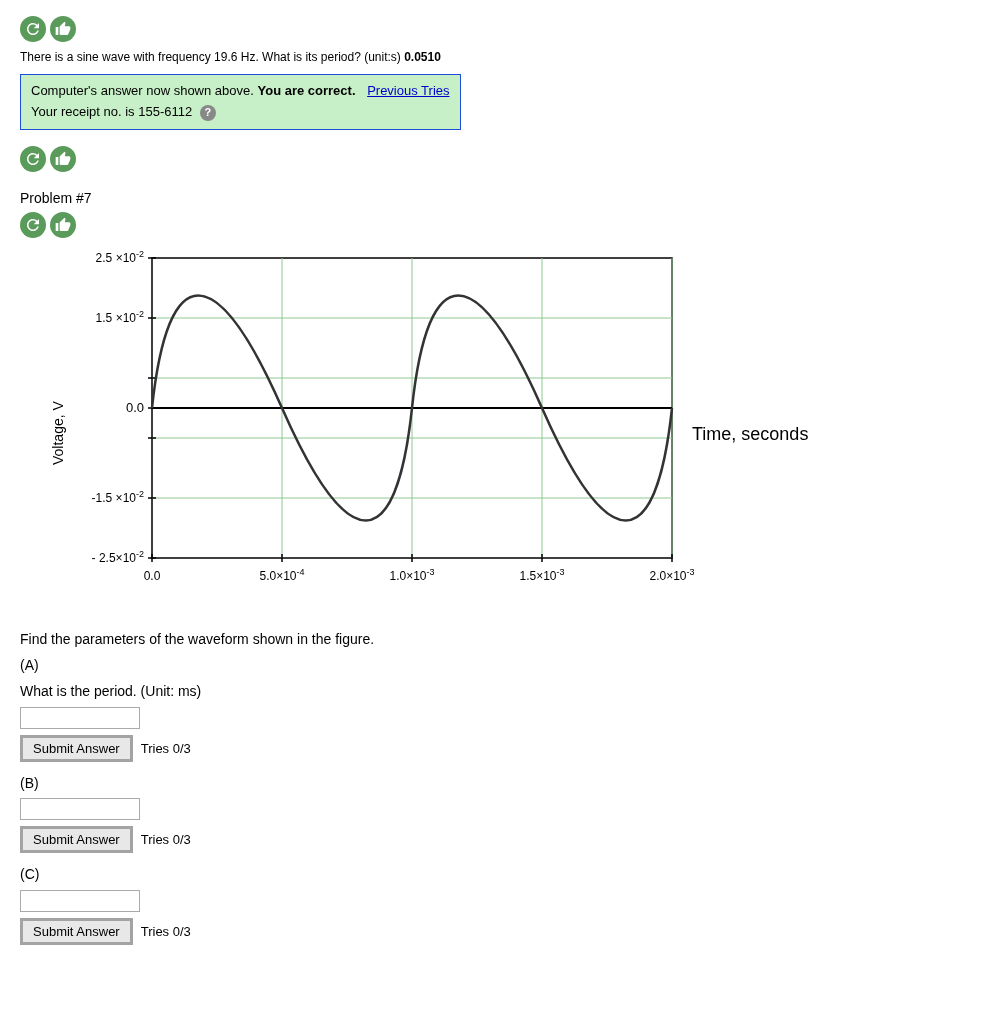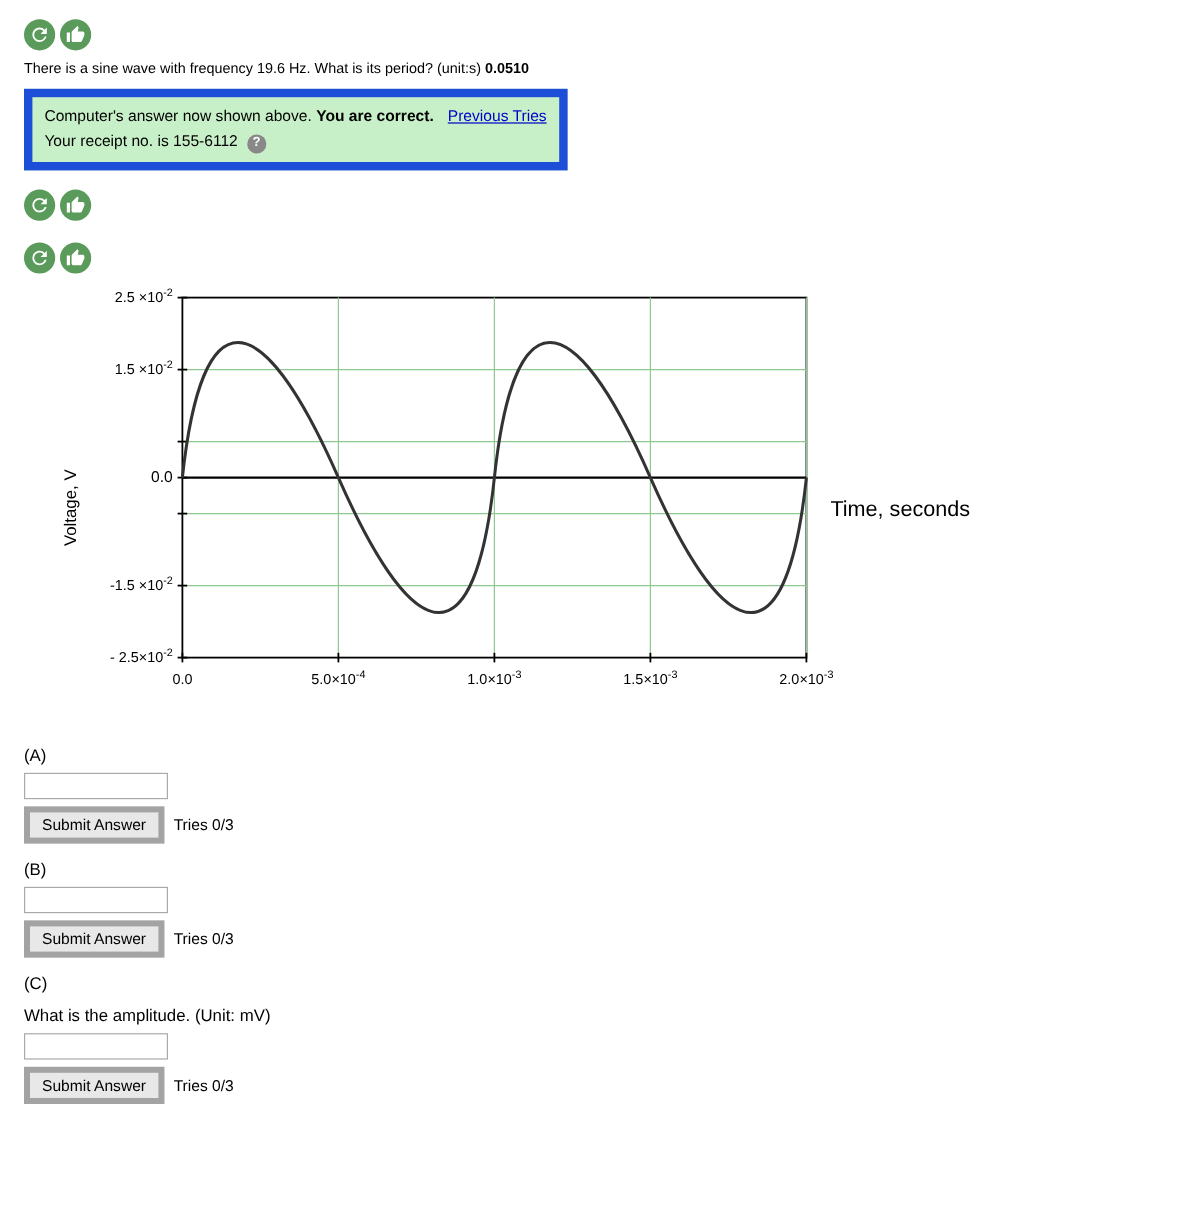--- a/index.html
+++ b/index.html
@@ -44,21 +44,21 @@
     }
 
     .problem-text {
       font-size: 12px;
       margin-bottom: 8px;
       line-height: 1.5;
     }
 
     .correct-banner {
       background-color: #c8f0c8;
-      border: 7px solid #1d4ed8;
+      border: 1px solid #1d4ed8;
       padding: 6px 10px;
       font-size: 13px;
       display: inline-block;
       margin-bottom: 8px;
       line-height: 1.6;
     }
 
     .correct-banner a {
       color: #0000cc;
       text-decoration: underline;
@@ -139,21 +139,21 @@
     .submit-row {
       display: flex;
       align-items: center;
       gap: 8px;
       margin-bottom: 10px;
     }
 
     .submit-btn {
       padding: 3px 10px;
       font-size: 13px;
-      border: 5px solid #a3a3a3;
+      border: 3px solid #a3a3a3;
       background: #e8e8e8;
       cursor: pointer;
     }
 
     .tries-text {
       font-size: 13px;
     }
   </style>
 </head>
 <body>
@@ -196,20 +196,21 @@
       <svg width="16" height="16" viewBox="0 0 24 24" fill="white">
         <path d="M1 21h4V9H1v12zm22-11c0-1.1-.9-2-2-2h-6.31l.95-4.57.03-.32c0-.41-.17-.79-.44-1.06L14.17 1 7.59 7.59C7.22 7.95 7 8.45 7 9v10c0 1.1.9 2 2 2h9c.83 0 1.54-.5 1.84-1.22l3.02-7.05c.09-.23.14-.47.14-.73v-2z"></path>
       </svg>
     </div>
   </div>
 </div>
 
 <div class="section-divider"></div>
 
 <div>
+  <p class="problem-title">Problem #7</p>
 
   <div class="icon-row">
     <div class="icon-circle" style="background:#5a9a5a; display:flex; align-items:center; justify-content:center;">
       <svg width="18" height="18" viewBox="0 0 24 24" fill="white">
         <path d="M17.65 6.35A7.958 7.958 0 0012 4c-4.42 0-7.99 3.58-7.99 8s3.57 8 7.99 8c3.73 0 6.84-2.55 7.73-6h-2.08A5.99 5.99 0 0112 18c-3.31 0-6-2.69-6-6s2.69-6 6-6c1.66 0 3.14.69 4.22 1.78L13 11h7V4l-2.35 2.35z"></path>
       </svg>
     </div>
     <div class="icon-circle" style="background:#5a9a5a; display:flex; align-items:center; justify-content:center;">
       <svg width="16" height="16" viewBox="0 0 24 24" fill="white">
         <path d="M1 21h4V9H1v12zm22-11c0-1.1-.9-2-2-2h-6.31l.95-4.57.03-.32c0-.41-.17-.79-.44-1.06L14.17 1 7.59 7.59C7.22 7.95 7 8.45 7 9v10c0 1.1.9 2 2 2h9c.83 0 1.54-.5 1.84-1.22l3.02-7.05c.09-.23.14-.47.14-.73v-2z"></path>
@@ -269,37 +270,38 @@
           C 356 10, 404 10, 470 160
           C 536 310, 584 310, 600 160
         " fill="none" stroke="#333" stroke-width="2.5"></path>
 
       </svg>
       <div class="x-axis-label" style="font-size:18px; font-family:Arial; font-weight:normal; margin-top:4px;">Time, seconds</div>
     </div>
   </div>
 
   <div class="answer-section">
+    <p>Find the parameters of the waveform shown in the figure.</p>
 
     <p>(A)</p>
+    <p>What is the period. (Unit: ms)</p>
     <input type="text" class="answer-input" value="" style="">
     <div class="submit-row">
       <button class="submit-btn">Submit Answer</button>
       <span class="tries-text">Tries 0/3</span>
     </div>
 
     <p>(B)</p>
     <input type="text" class="answer-input" value="" style="">
     <div class="submit-row">
       <button class="submit-btn">Submit Answer</button>
       <span class="tries-text">Tries 0/3</span>
     </div>
 
     <p>(C)</p>
-    <p>What is the amplitude. (Unit: mV)</p>
     <input type="text" class="answer-input" value="" style="">
     <div class="submit-row">
       <button class="submit-btn">Submit Answer</button>
       <span class="tries-text">Tries 0/3</span>
     </div>
   </div>
 
 </div>
 
 </body></html>

